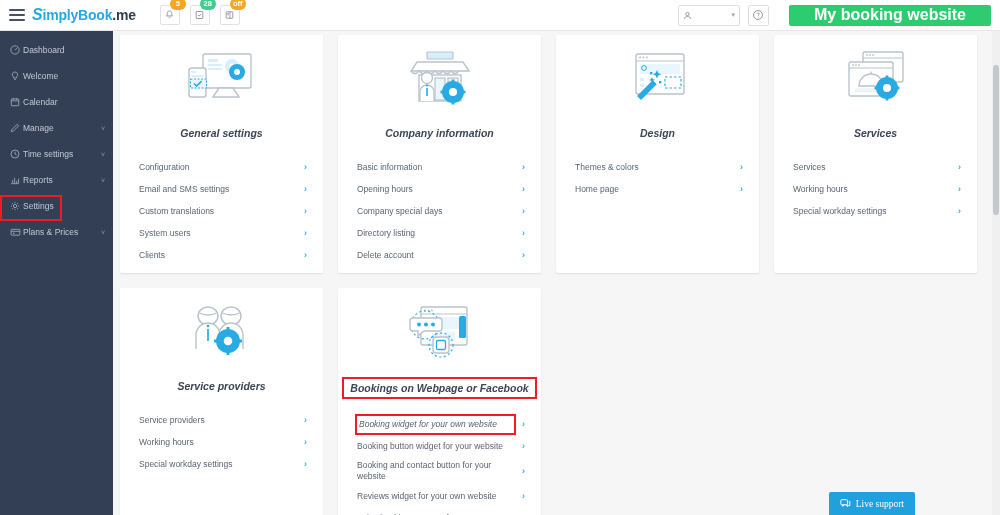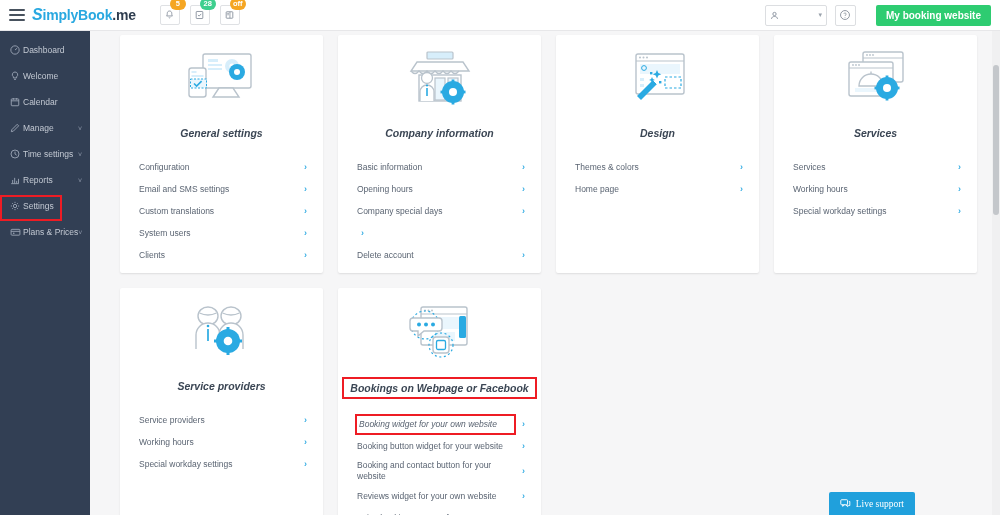--- a/index.html
+++ b/index.html
@@ -49,28 +49,28 @@
     font-size: 9px; color: #7d8794; cursor: pointer;
   }
   #user-select .caret { margin-left: auto; font-size: 7px; color: #9aa2ac; }
   #help-btn {
     width: 21px; height: 21px; border: 1px solid #dcdee1; border-radius: 2px;
     background: #fff; display: flex; align-items: center; justify-content: center;
     font-size: 10px; color: #8b939d; cursor: pointer;
   }
   #booking-site-btn {
     height: 21px; background: #2ecc71; color: #fff; border: none; border-radius: 2px;
-    font-size: 10px; font-weight: bold; padding: 0 10px; cursor: pointer;
+    font-size: 16px; font-weight: bold; padding: 0 25px; cursor: pointer;
     font-family: "Liberation Sans", sans-serif;
     margin-left: 12px;
   }
 
   
   #sidebar {
-    position: absolute; top: 31px; left: 0; width: 90px; height: 484px;
+    position: absolute; top: 31px; left: 0; width: 113px; height: 484px;
     background: #323f54;
   }
   .nav-item {
     height: 26px; display: flex; align-items: center; padding-left: 10px;
     color: #c3c9d3; font-size: 8.5px; cursor: pointer; position: relative;
   }
   .nav-item .nav-ico { width: 13px; font-size: 9px; color: #9aa4b5; flex: none; }
   .nav-item .nav-label { white-space: nowrap; }
   .nav-item .chev { margin-left: auto; margin-right: 8px; font-size: 7px; color: #8a94a6; }
   .nav-item.selected-box::after {
@@ -351,20 +351,21 @@
         </div>
         <div class="row">
           <span class="row-label">Opening hours</span>
           <span class="row-chev">›</span>
         </div>
         <div class="row">
           <span class="row-label">Company special days</span>
           <span class="row-chev">›</span>
         </div>
         <div class="row">
+          <span class="row-label">Directory listing</span>
           <span class="row-chev">›</span>
         </div>
         <div class="row">
           <span class="row-label">Delete account</span>
           <span class="row-chev">›</span>
         </div>
       </div>
       <div class="card tall">
         <div class="card-illus">
           <svg width="70" height="62" viewBox="0 0 70 62">

